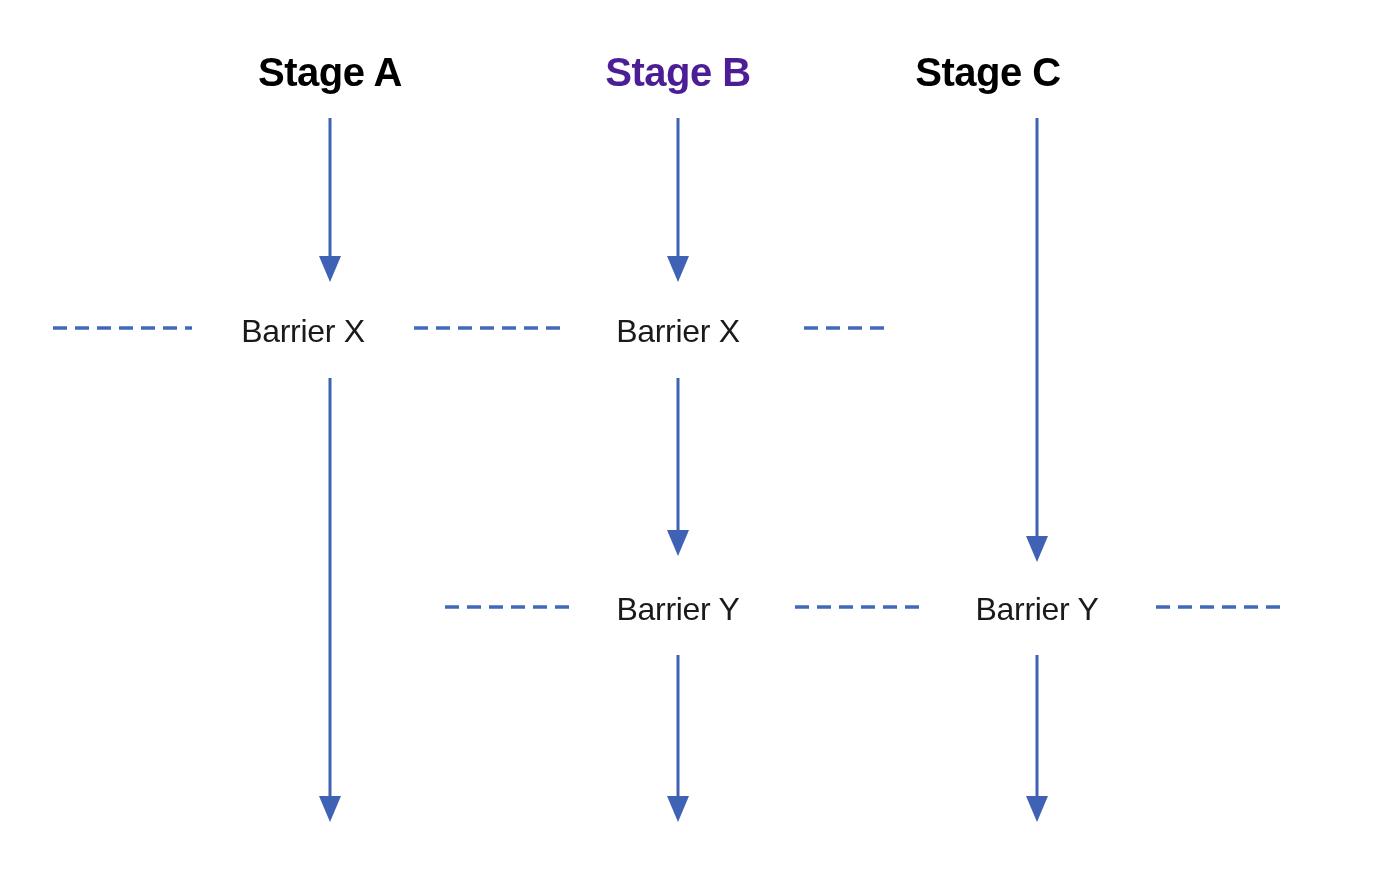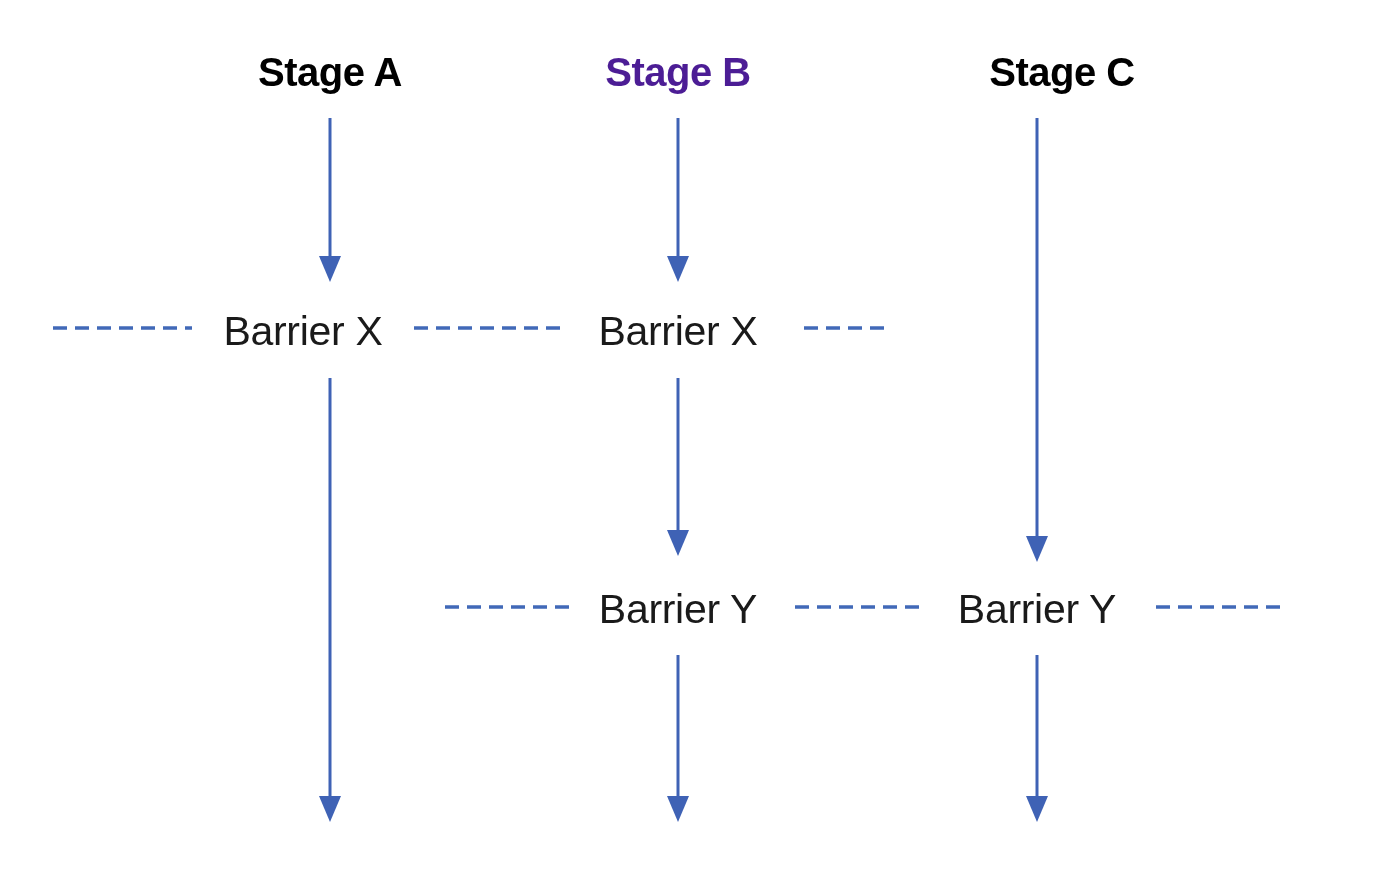--- a/index.html
+++ b/index.html
@@ -32,21 +32,21 @@
     font-size: 40px;
     color: #000000;
     white-space: nowrap;
     transform: translate(-50%, -50%);
     letter-spacing: -0.5px;
   }
   .barrier-label {
     position: absolute;
     font-family: "Liberation Sans", sans-serif;
     font-weight: normal;
-    font-size: 41px;
+    font-size: 32px;
     color: #1a1a1a;
     white-space: nowrap;
     transform: translate(-50%, -50%);
     letter-spacing: -0.3px;
     background: #ffffff;
     padding: 0 6px;
   }
 </style>
 </head>
 <body>
@@ -90,21 +90,21 @@
         <line x1="804" y1="328" x2="891" y2="328" stroke="#4169B8" stroke-width="3.5" stroke-dasharray="14 8" stroke-linecap="butt"></line>
         <line x1="445" y1="607" x2="571" y2="607" stroke="#4169B8" stroke-width="3.5" stroke-dasharray="14 8" stroke-linecap="butt"></line>
         <line x1="795" y1="607" x2="922" y2="607" stroke="#4169B8" stroke-width="3.5" stroke-dasharray="14 8" stroke-linecap="butt"></line>
         <line x1="1156" y1="607" x2="1286" y2="607" stroke="#4169B8" stroke-width="3.5" stroke-dasharray="14 8" stroke-linecap="butt"></line>
       </g>
   </svg>
 
   <div id="header-layer">
       <div class="stage-header" style="left: 330px; top: 72px; color: rgb(0, 0, 0);">Stage A</div>
       <div class="stage-header" style="left: 678px; top: 72px; color: #4c1d95;">Stage B</div>
-      <div class="stage-header" style="left: 1062px; top: 72px; color: rgb(0, 0, 0);">Stage C</div>
+      <div class="stage-header" style="left: 988px; top: 72px; color: rgb(0, 0, 0);">Stage C</div>
     </div>
   <div id="barrier-layer">
       <div class="barrier-label" style="left: 303px; top: 331px;">Barrier X</div>
       <div class="barrier-label" style="left: 678px; top: 331px;">Barrier X</div>
       <div class="barrier-label" style="left: 678px; top: 609px;">Barrier Y</div>
       <div class="barrier-label" style="left: 1037px; top: 609px;">Barrier Y</div>
     </div>
 
 </div>
 

